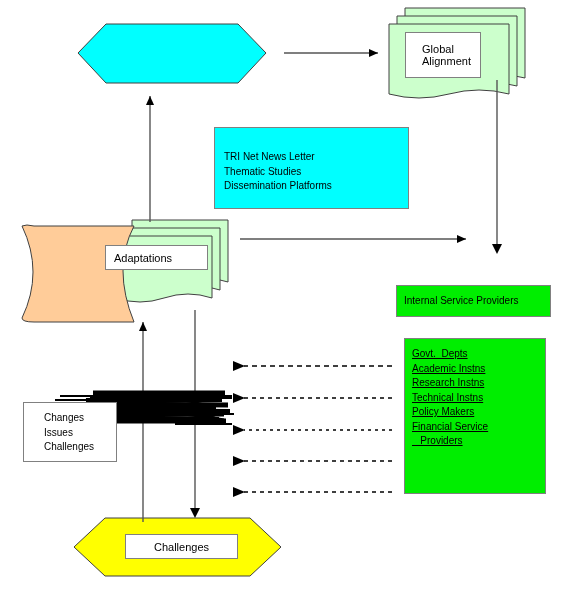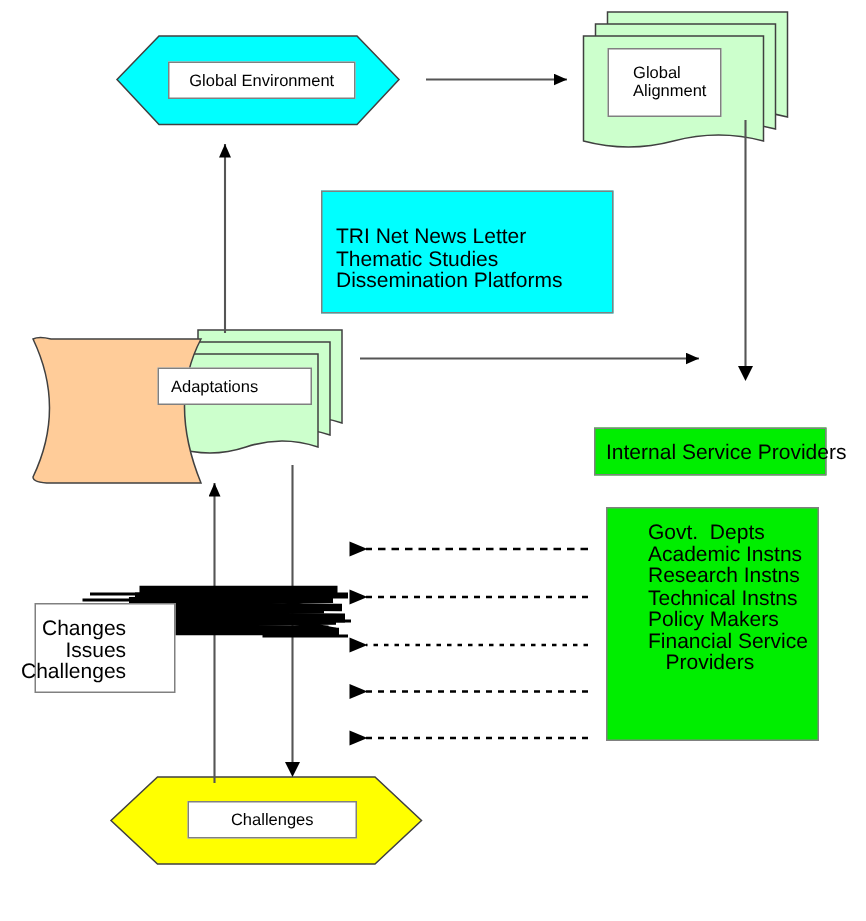--- a/index.html
+++ b/index.html
@@ -42,21 +42,21 @@
     padding-left: 8px;
     text-align: right;
   }
   .plain-box {
     position: absolute;
     box-sizing: border-box;
     border: 1px solid #808080;
   }
   .text-block {
     position: absolute;
-    font-size: 14px;
+    font-size: 10px;
     line-height: 14.5px;
     color: #000000;
     white-space: pre;
     font-family: "Liberation Sans", sans-serif;
   }
 </style>
 </head>
 <body>
 
 <div id="canvas">
@@ -132,49 +132,46 @@
       <path d="M105,422 Q160,396 215,418" stroke-width="2.5"></path>
     </g>
   </svg>
 
   <div class="plain-box" style="left:214px; top:127px; width:195px; height:82px; background:#00FFFF;"></div>
 
   <div class="plain-box" style="left:396px; top:285px; width:155px; height:32px; background:#00EE00;"></div>
 
   <div class="plain-box" style="left:404px; top:338px; width:142px; height:156px; background:#00EE00;"></div>
 
-  <div class="caption-box" style="left:112px; top:41px; width:125px; height:25px;">
-    <span>Global Environment</span>
-  </div>
 
   <div class="caption-box" style="left:405px; top:32px; width:76px; height:46px; white-space:pre; text-align:left; justify-content:center; padding-left:7px;">
     <span style="white-space:pre;">Global
 Alignment</span>
   </div>
 
   <div class="caption-box left" style="left:105px; top:245px; width:103px; height:25px;">
     <span>Adaptations</span>
   </div>
 
   <div class="caption-box" style="left:125px; top:534px; width:113px; height:25px;">
     <span>Challenges</span>
   </div>
 
   <div class="text-block" style="left:224px; top:150px;">TRI Net News Letter
 Thematic Studies
 Dissemination Platforms</div>
 
   <div class="text-block" style="left:404px; top:294px;">Internal Service Providers</div>
 
-  <div class="text-block" style="left:432px; top:347px;">Govt.  Depts
+  <div class="text-block" style="left:412px; top:347px;text-decoration:underline;">Govt.  Depts
 Academic Instns
 Research Instns
 Technical Instns
 Policy Makers
 Financial Service
    Providers</div>
 
   <div class="plain-box" style="left:23px; top:402px; width:94px; height:60px; background:#ffffff;"></div>
-  <div class="text-block" style="left:14px; top:411px;text-align:right;">Changes
+  <div class="text-block" style="left:44px; top:411px;">Changes
 Issues
 Challenges</div>
 
 </div>
 
 </body></html>

